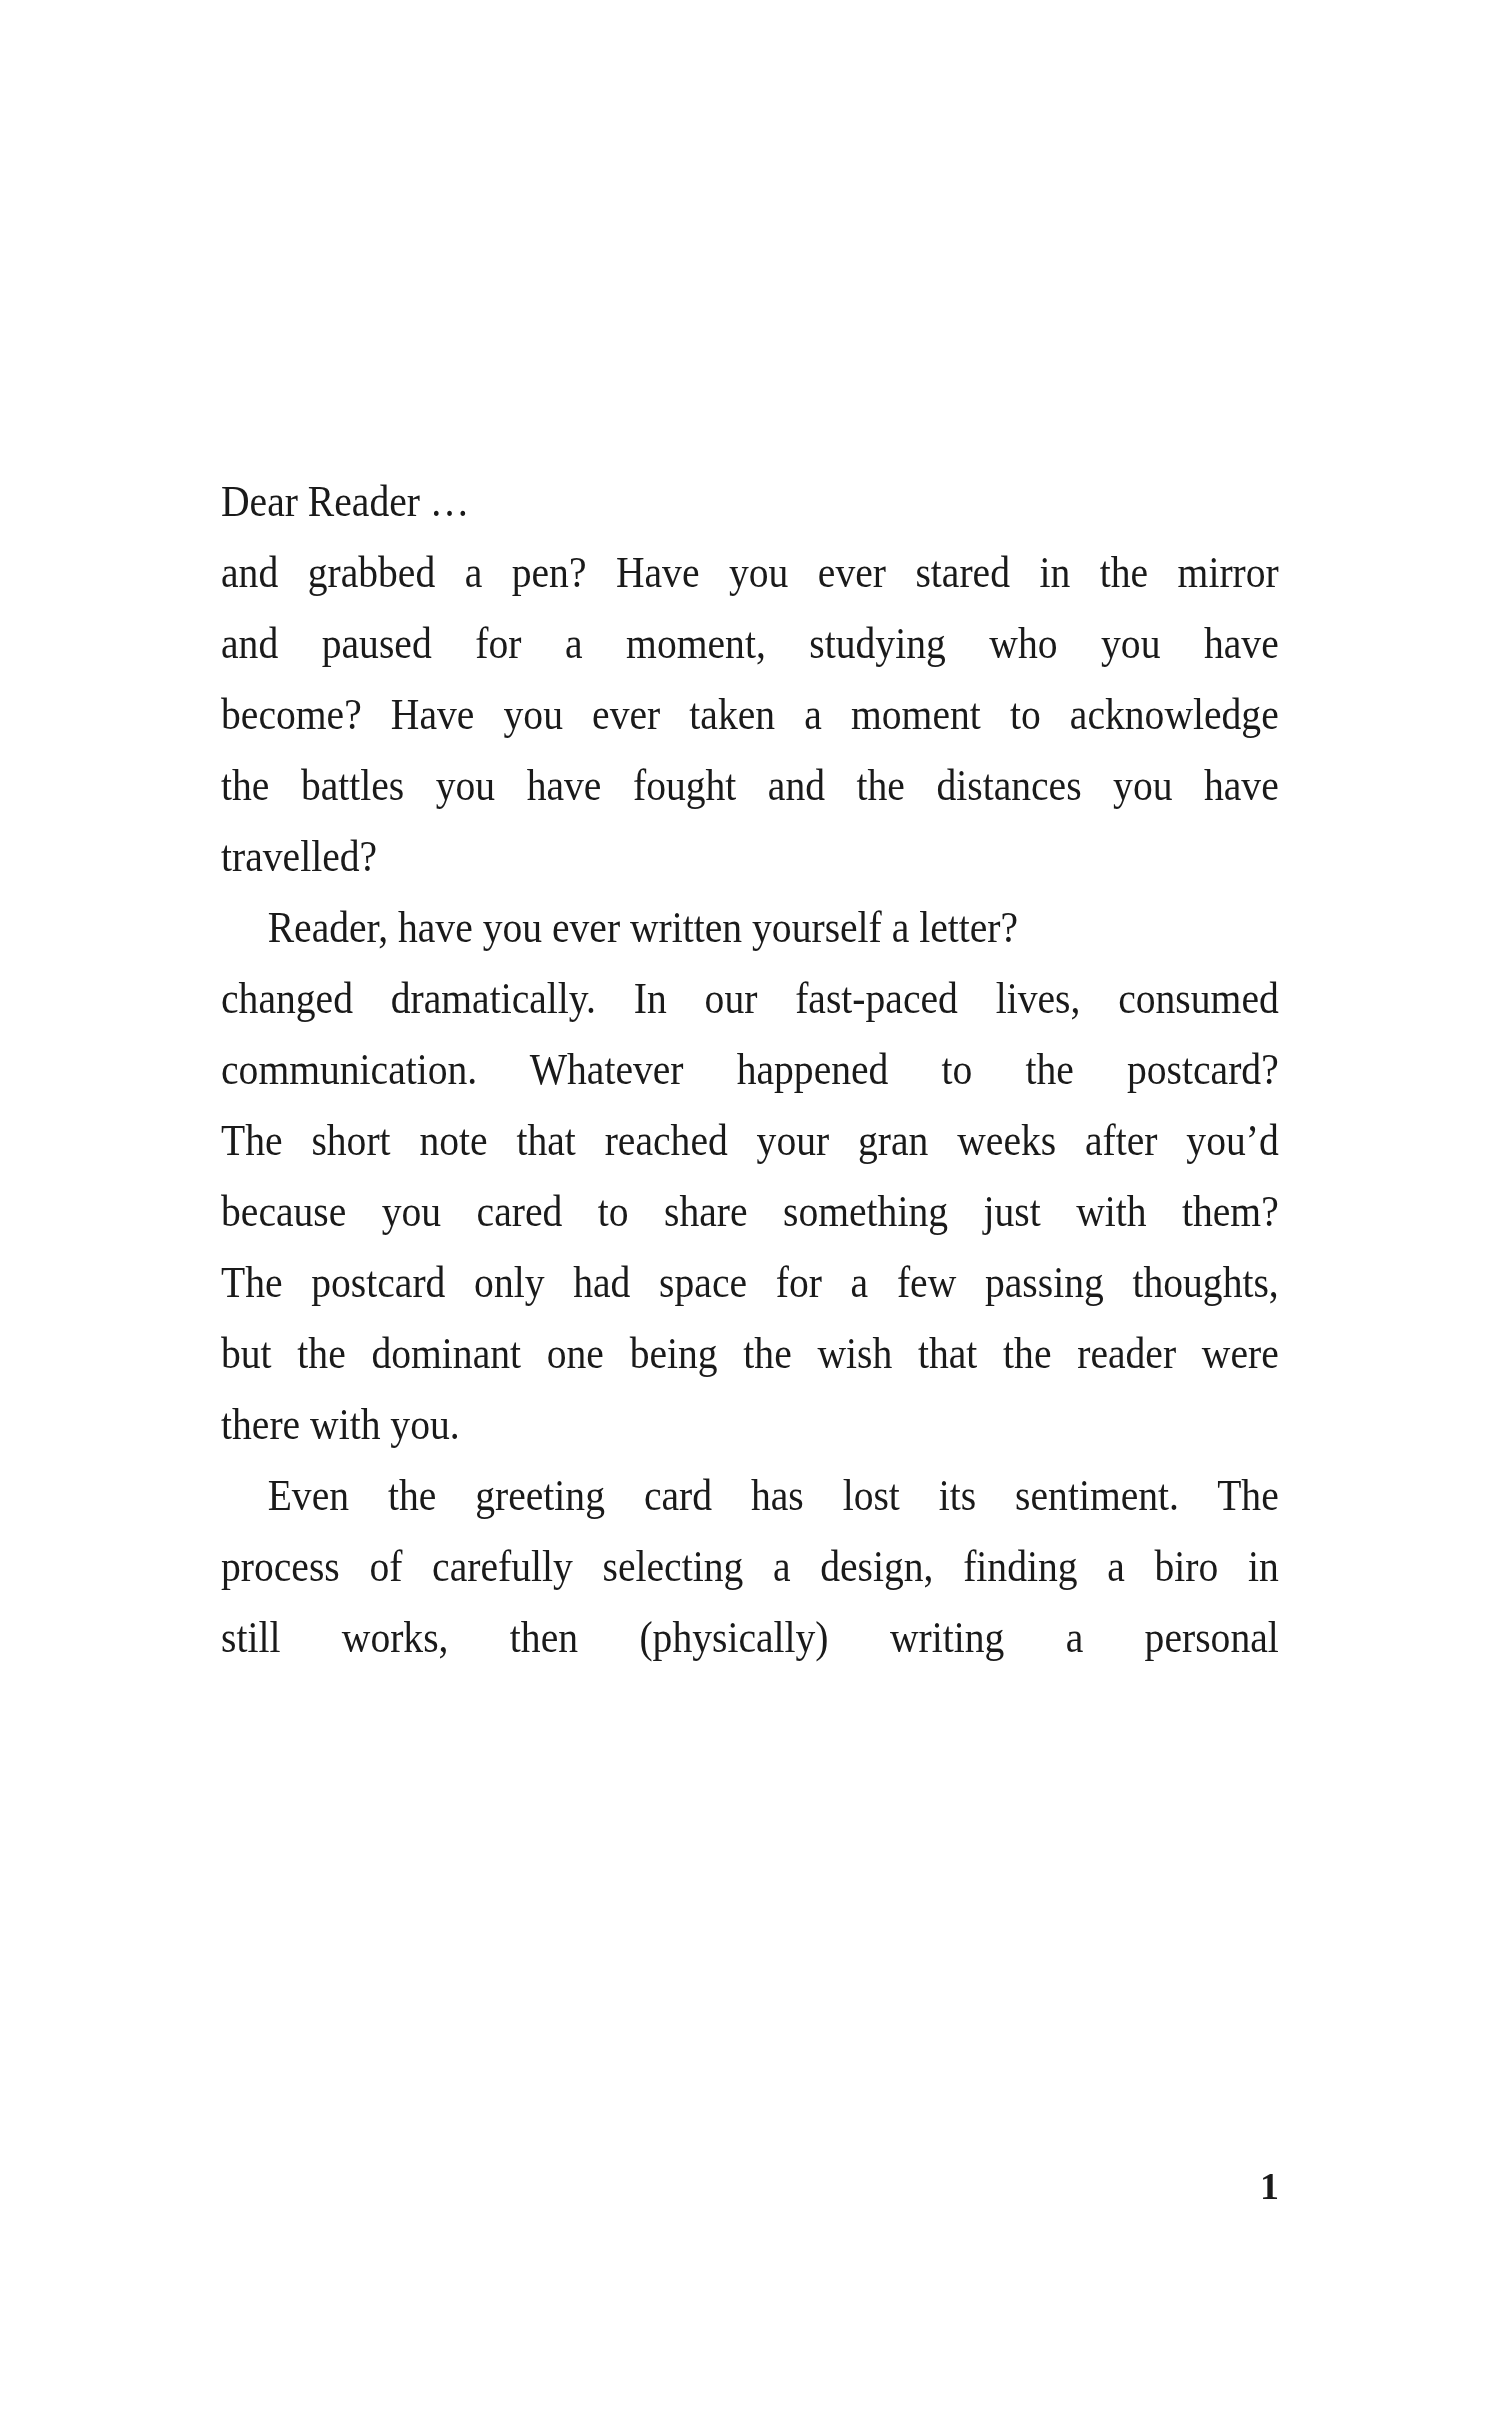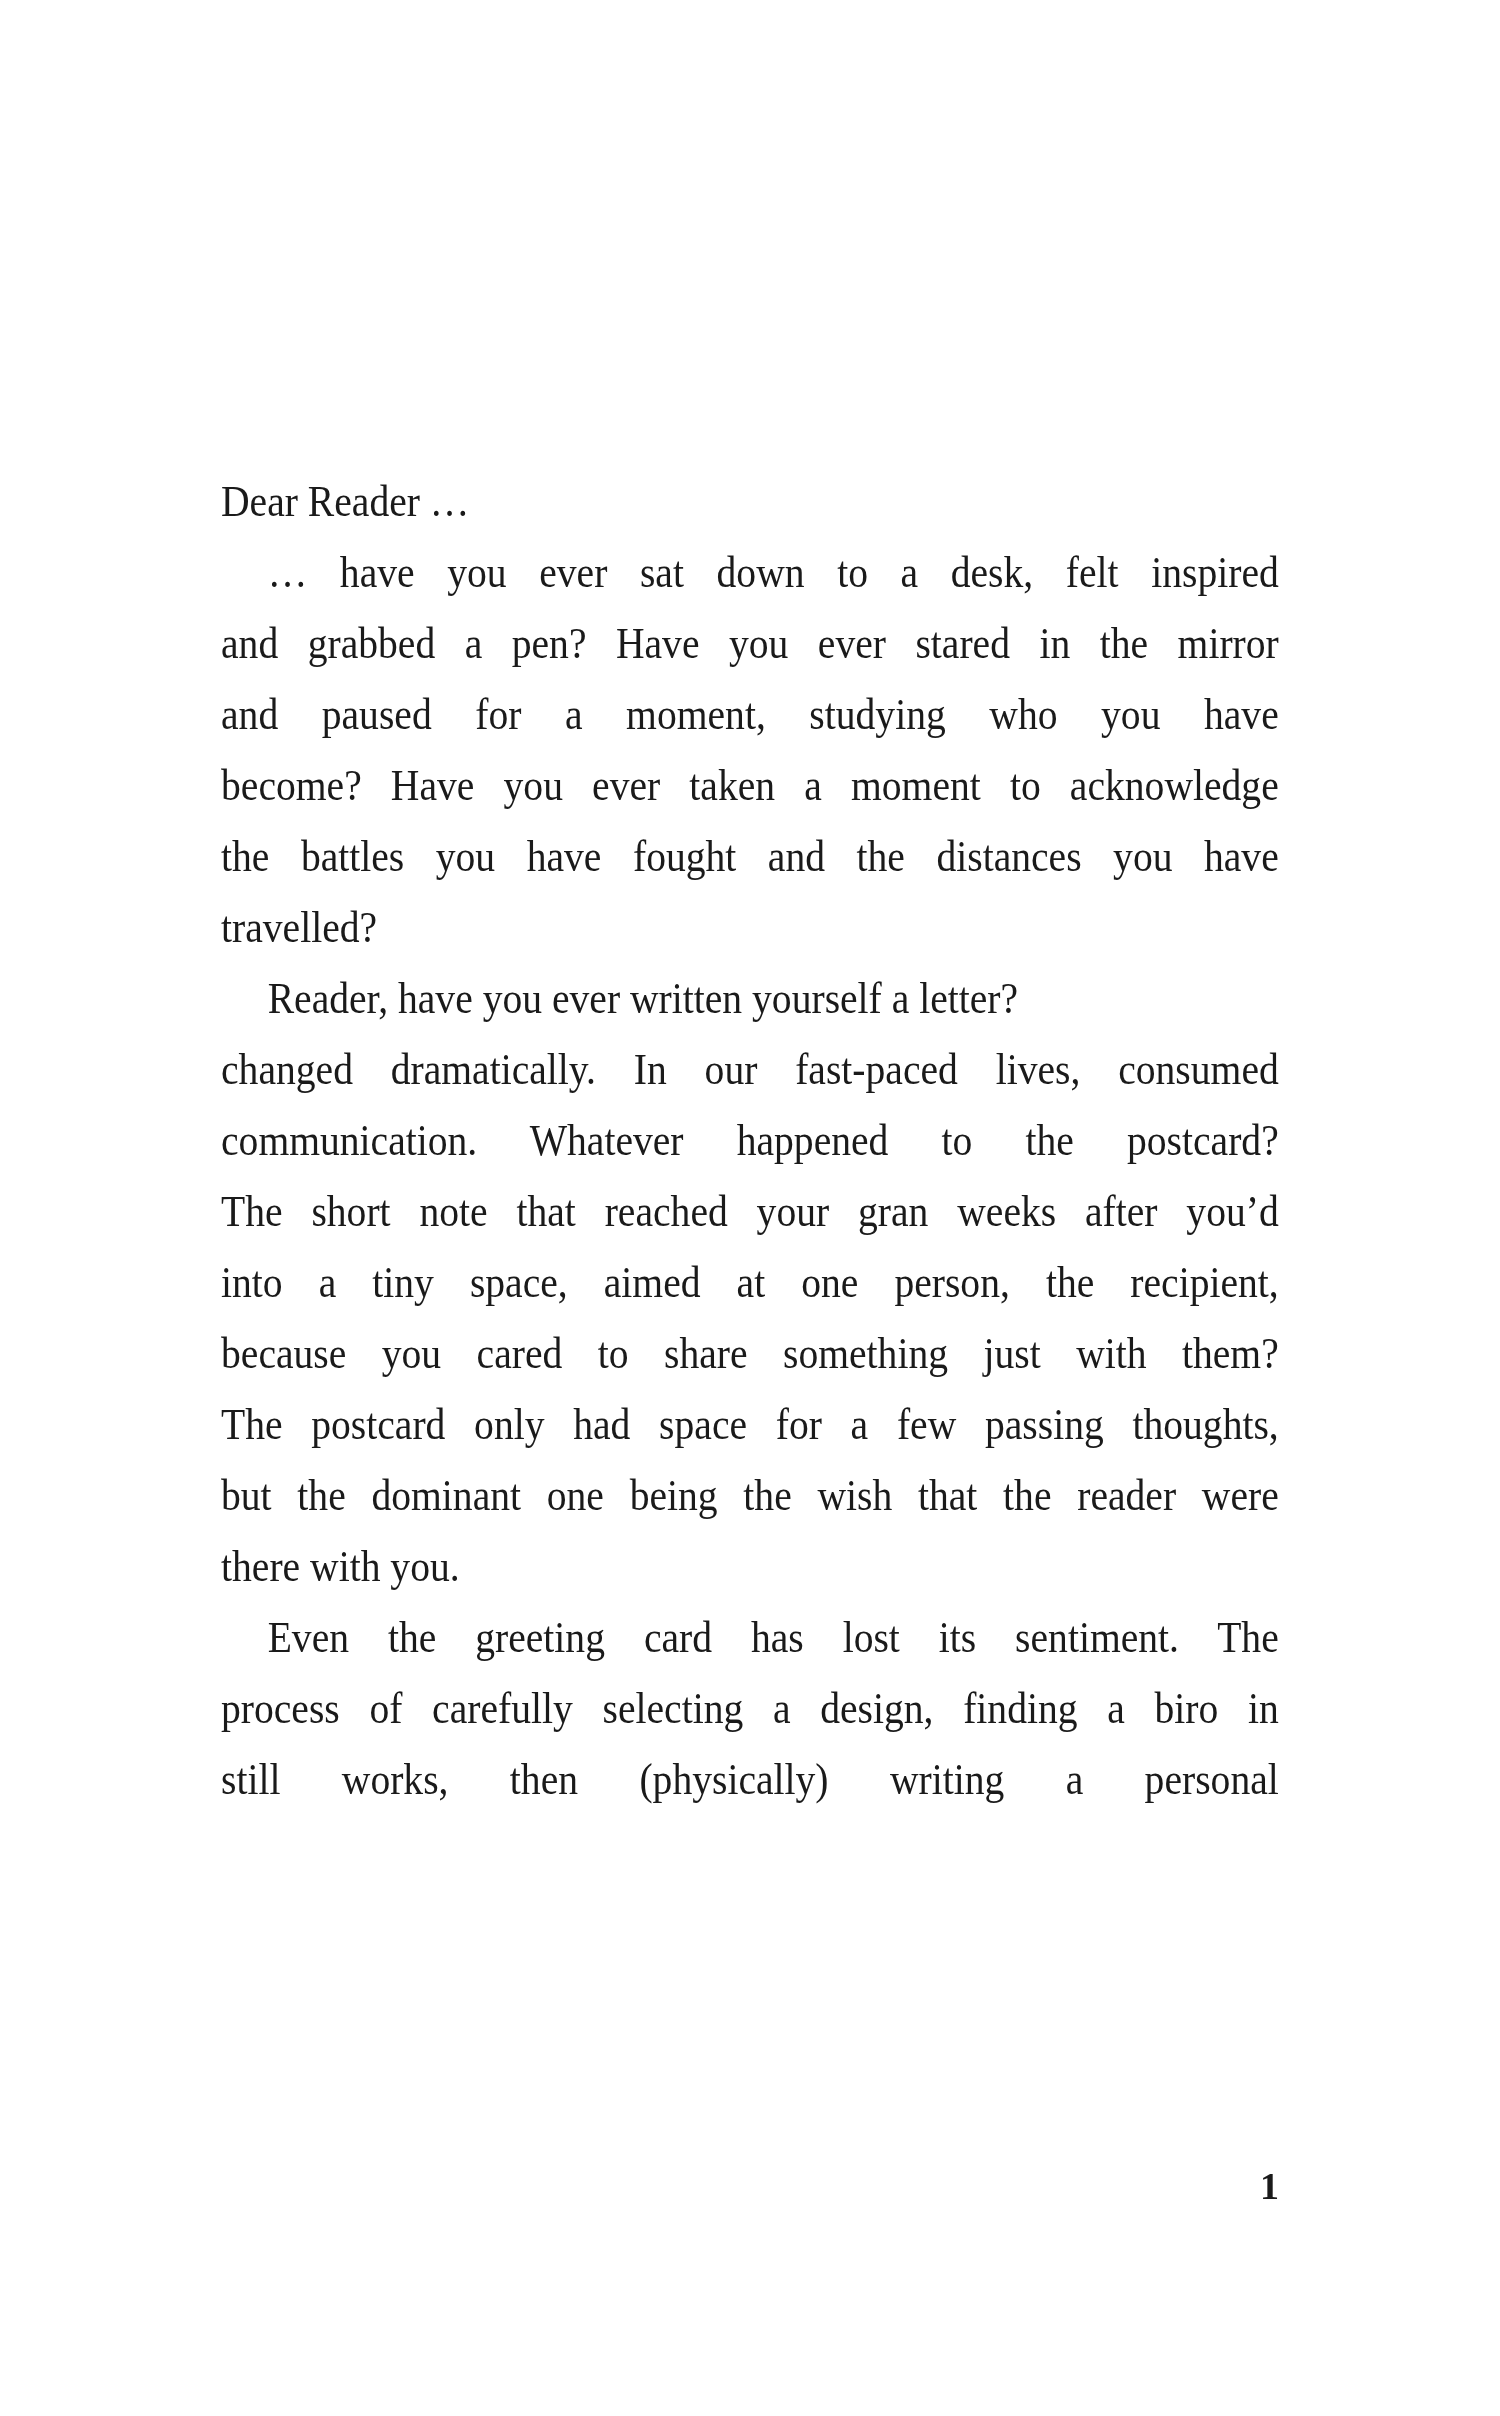--- a/index.html
+++ b/index.html
@@ -73,23 +73,20 @@
     }
   </style>
 </head>
 <body>
 
 <div class="page">
   <div class="text-block" id="text-block">
       <div class="line ragged">
         <div class="line-inner" style="white-space: normal; height: 56px; overflow: visible;"><span>Dear Reader …</span></div>
       </div>
-      <div class="line indent">
-        <div class="line-inner" style="white-space: normal; height: 56px; overflow: visible;"><span>… have you ever sat down to a desk, felt inspired</span></div>
-      </div>
       <div class="line">
         <div class="line-inner" style="white-space: normal; height: 56px; overflow: visible;"><span>and grabbed a pen? Have you ever stared in the mirror</span></div>
       </div>
       <div class="line">
         <div class="line-inner" style="white-space: normal; height: 56px; overflow: visible;"><span>and paused for a moment, studying who you have</span></div>
       </div>
       <div class="line">
         <div class="line-inner" style="white-space: normal; height: 56px; overflow: visible;"><span>become? Have you ever taken a moment to acknowledge</span></div>
       </div>
       <div class="line">
@@ -104,23 +101,20 @@
       <div class="line">
         <div class="line-inner" style="white-space: normal; height: 56px; overflow: visible;"><span>changed dramatically. In our fast-paced lives, consumed</span></div>
       </div>
       <div class="line">
         <div class="line-inner" style="white-space: normal; height: 56px; overflow: visible;"><span>communication. Whatever happened to the postcard?</span></div>
       </div>
       <div class="line">
         <div class="line-inner" style="white-space: normal; height: 56px; overflow: visible;"><span>The short note that reached your gran weeks after you’d</span></div>
       </div>
       <div class="line">
-        <div class="line-inner" style="white-space: normal; height: 56px; overflow: visible;"><span>into a tiny space, aimed at one person, the recipient,</span></div>
-      </div>
-      <div class="line">
         <div class="line-inner" style="white-space: normal; height: 56px; overflow: visible;"><span>because you cared to share something just with them?</span></div>
       </div>
       <div class="line">
         <div class="line-inner" style="white-space: normal; height: 56px; overflow: visible;"><span>The postcard only had space for a few passing thoughts,</span></div>
       </div>
       <div class="line">
         <div class="line-inner" style="white-space: normal; height: 56px; overflow: visible;"><span>but the dominant one being the wish that the reader were</span></div>
       </div>
       <div class="line ragged">
         <div class="line-inner" style="white-space: normal; height: 56px; overflow: visible;"><span>there with you.</span></div>

